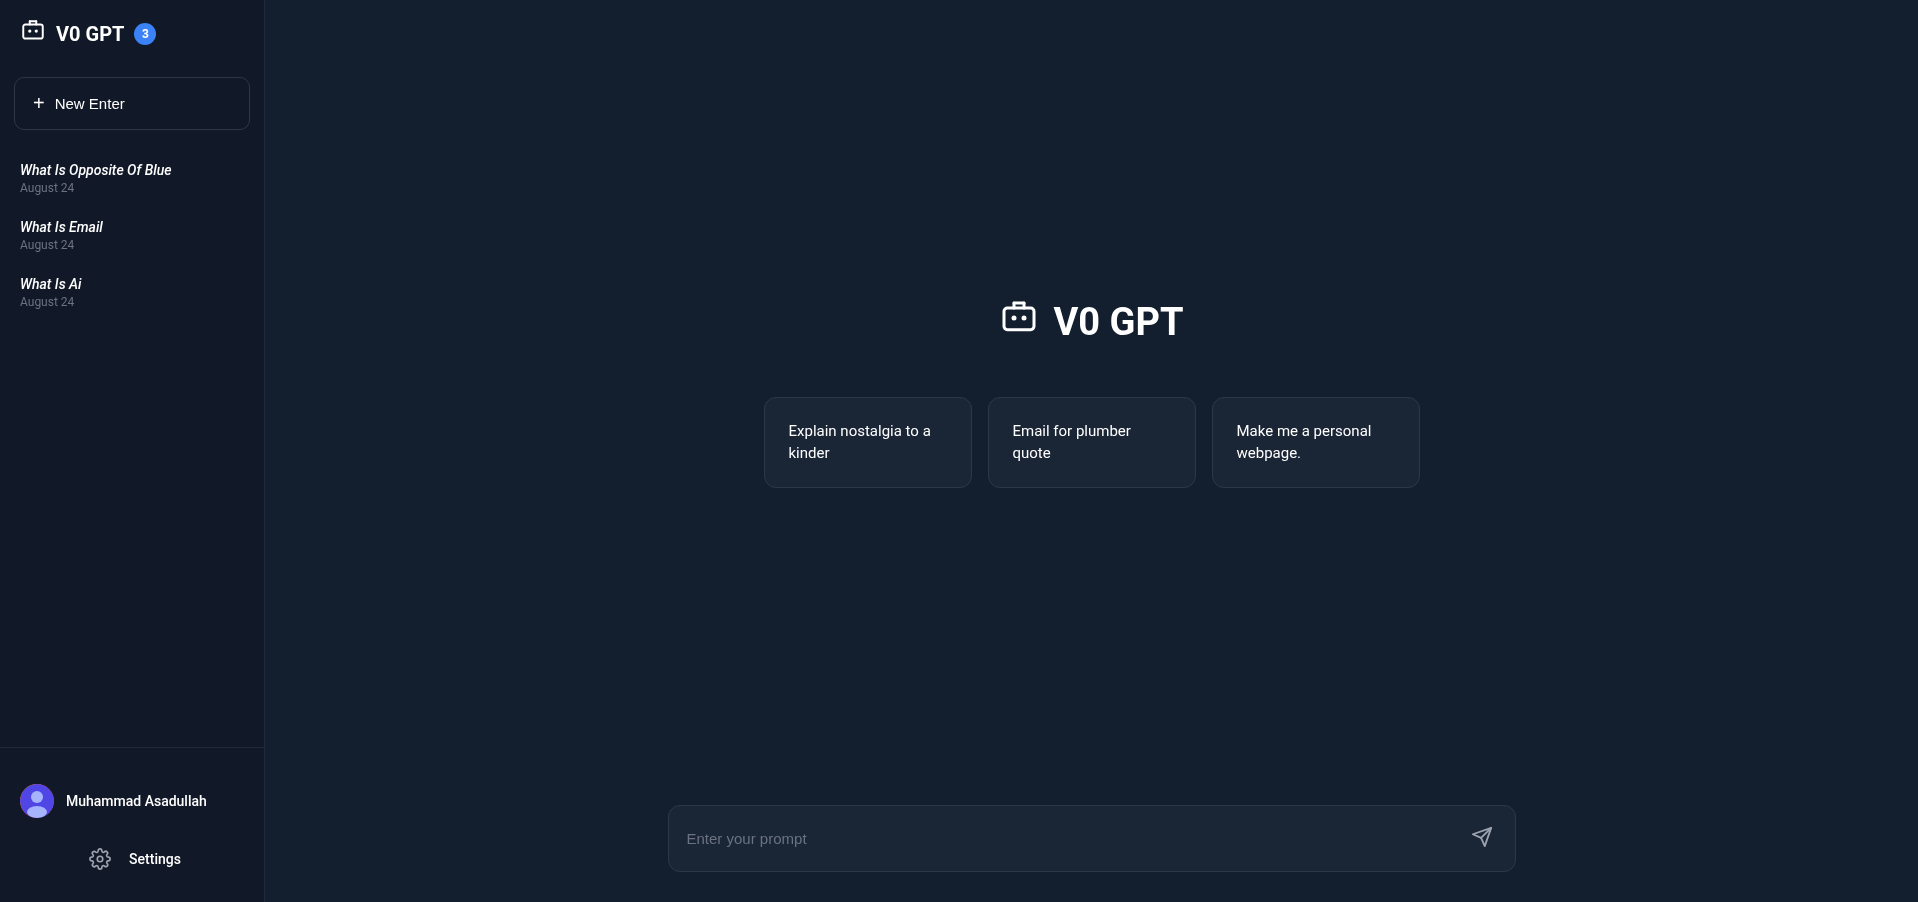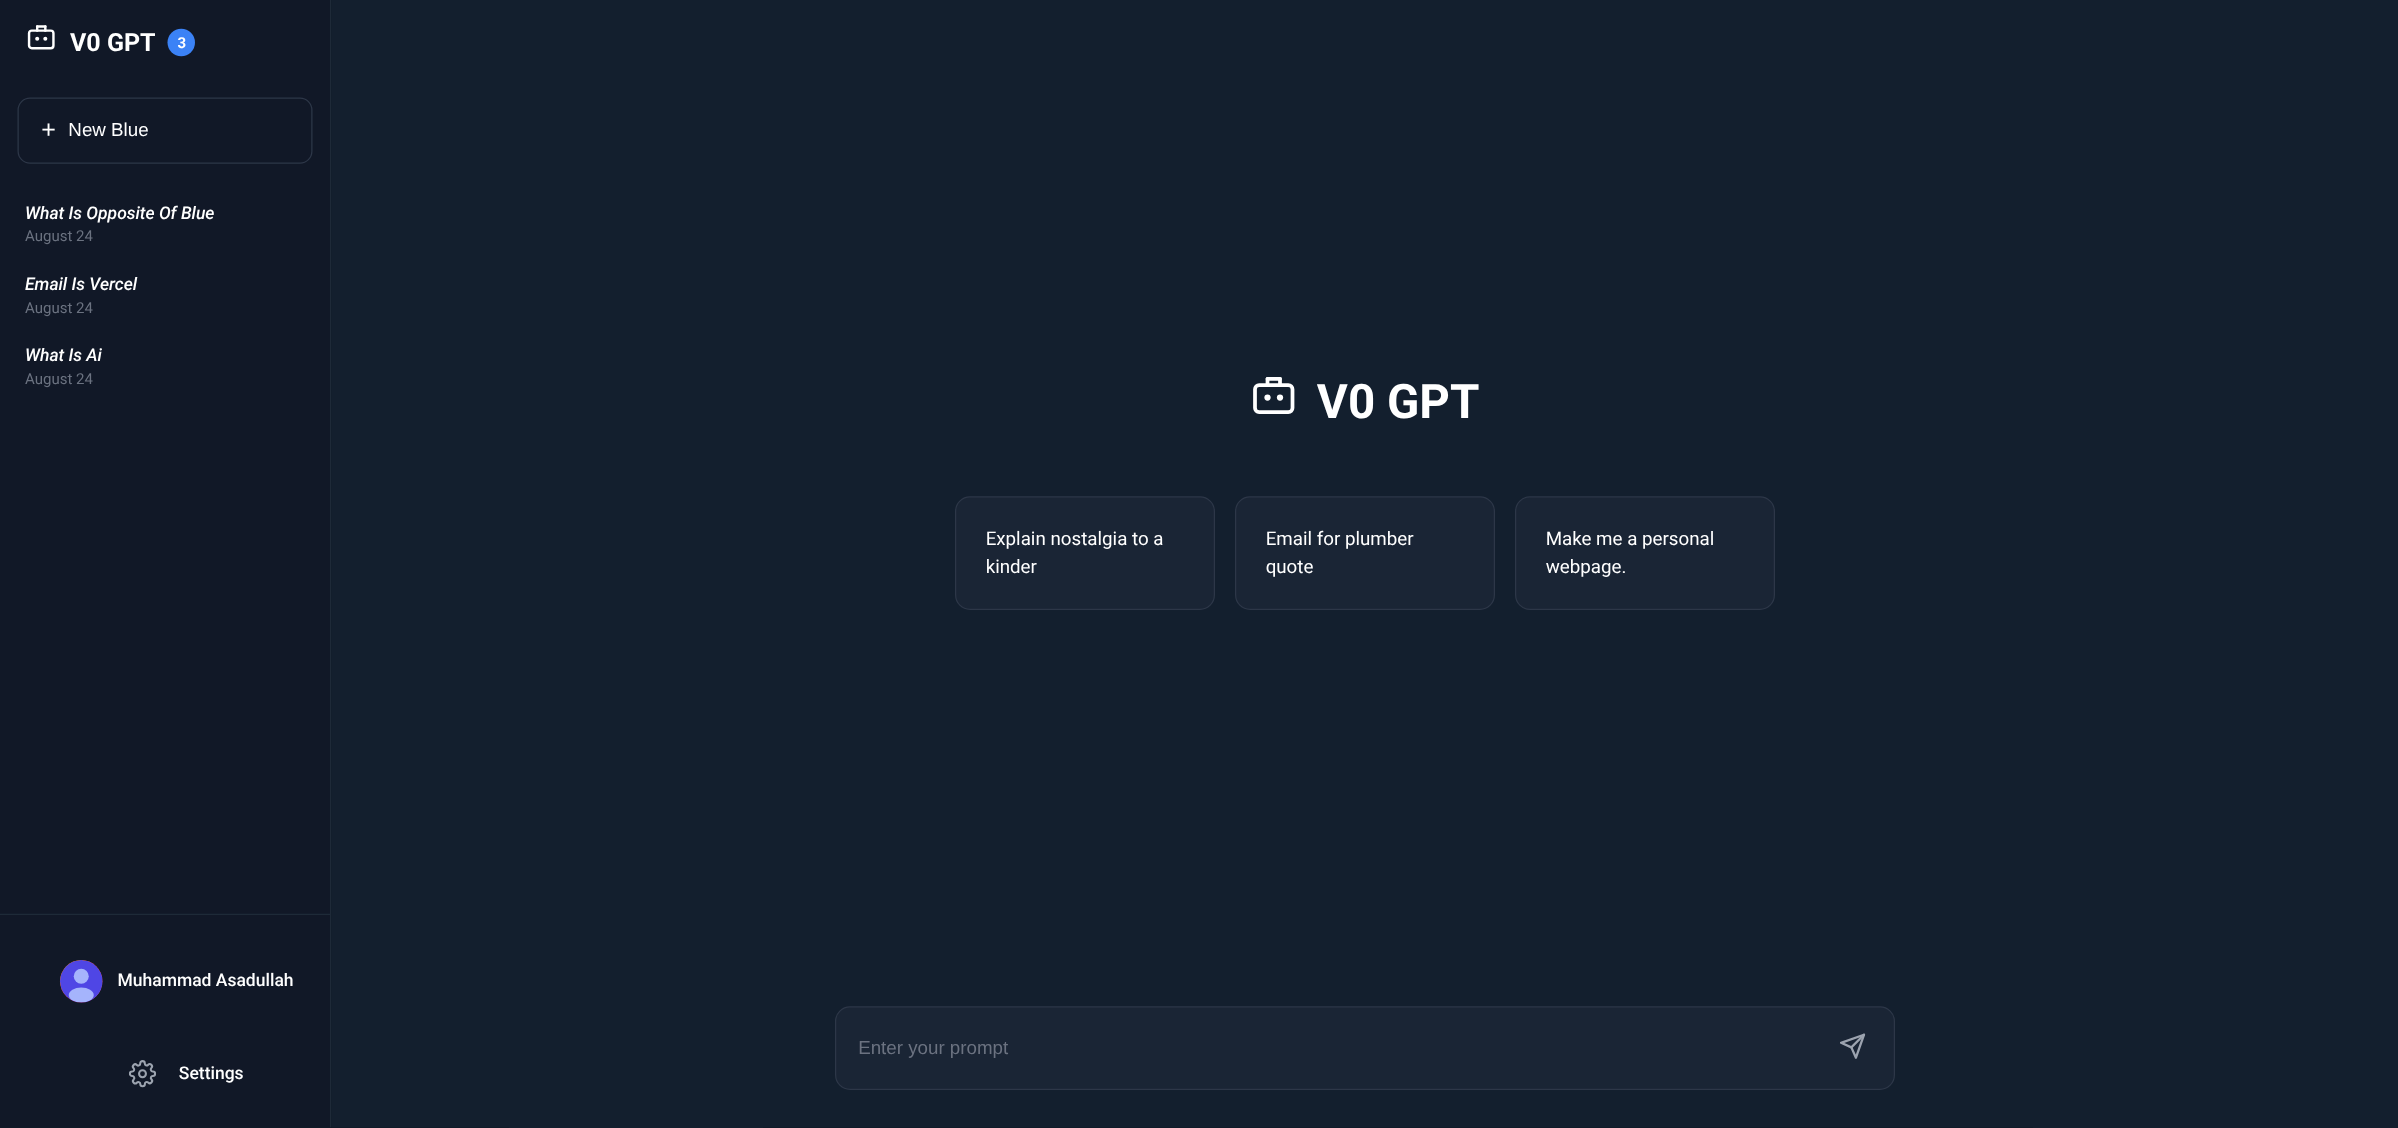--- a/index.html
+++ b/index.html
@@ -108,22 +108,21 @@
     .sidebar-divider {
       height: 1px;
       background-color: #1e2a38;
       margin: 10px 0;
     }
 
     .sidebar-footer {
       padding: 16px 20px;
       display: flex;
       flex-direction: column;
-      gap: 20px;
-      margin-left: 28px;
+      gap: 4px;
     }
 
     .user-item {
       display: flex;
       align-items: center;
       gap: 12px;
       padding: 10px 0;
       cursor: pointer;
     }
 
@@ -289,30 +288,30 @@
         <path d="M9 3 L9 6 M15 3 L15 6" stroke="white" stroke-width="1.8" stroke-linecap="round"></path>
         <line x1="9" y1="3" x2="15" y2="3" stroke="white" stroke-width="1.8" stroke-linecap="round"></line>
       </svg>
     </span>
     <span class="sidebar-title">V0 GPT</span>
     <span class="sidebar-badge">3</span>
   </div>
 
   <button class="new-chat-btn">
     <span class="new-chat-plus">+</span>
-    <span>New Blue</span>
+    <span>New Enter</span>
   </button>
 
   <div class="chat-list">
     <div class="chat-item">
       <div class="chat-item-title">What Is Opposite Of Blue</div>
       <div class="chat-item-date">August 24</div>
     </div>
     <div class="chat-item">
-      <div class="chat-item-title">Email Is Vercel</div>
+      <div class="chat-item-title">What Is Email</div>
       <div class="chat-item-date">August 24</div>
     </div>
     <div class="chat-item">
       <div class="chat-item-title">What Is Ai</div>
       <div class="chat-item-date">August 24</div>
     </div>
   </div>
 
   <div class="sidebar-divider"></div>
 

